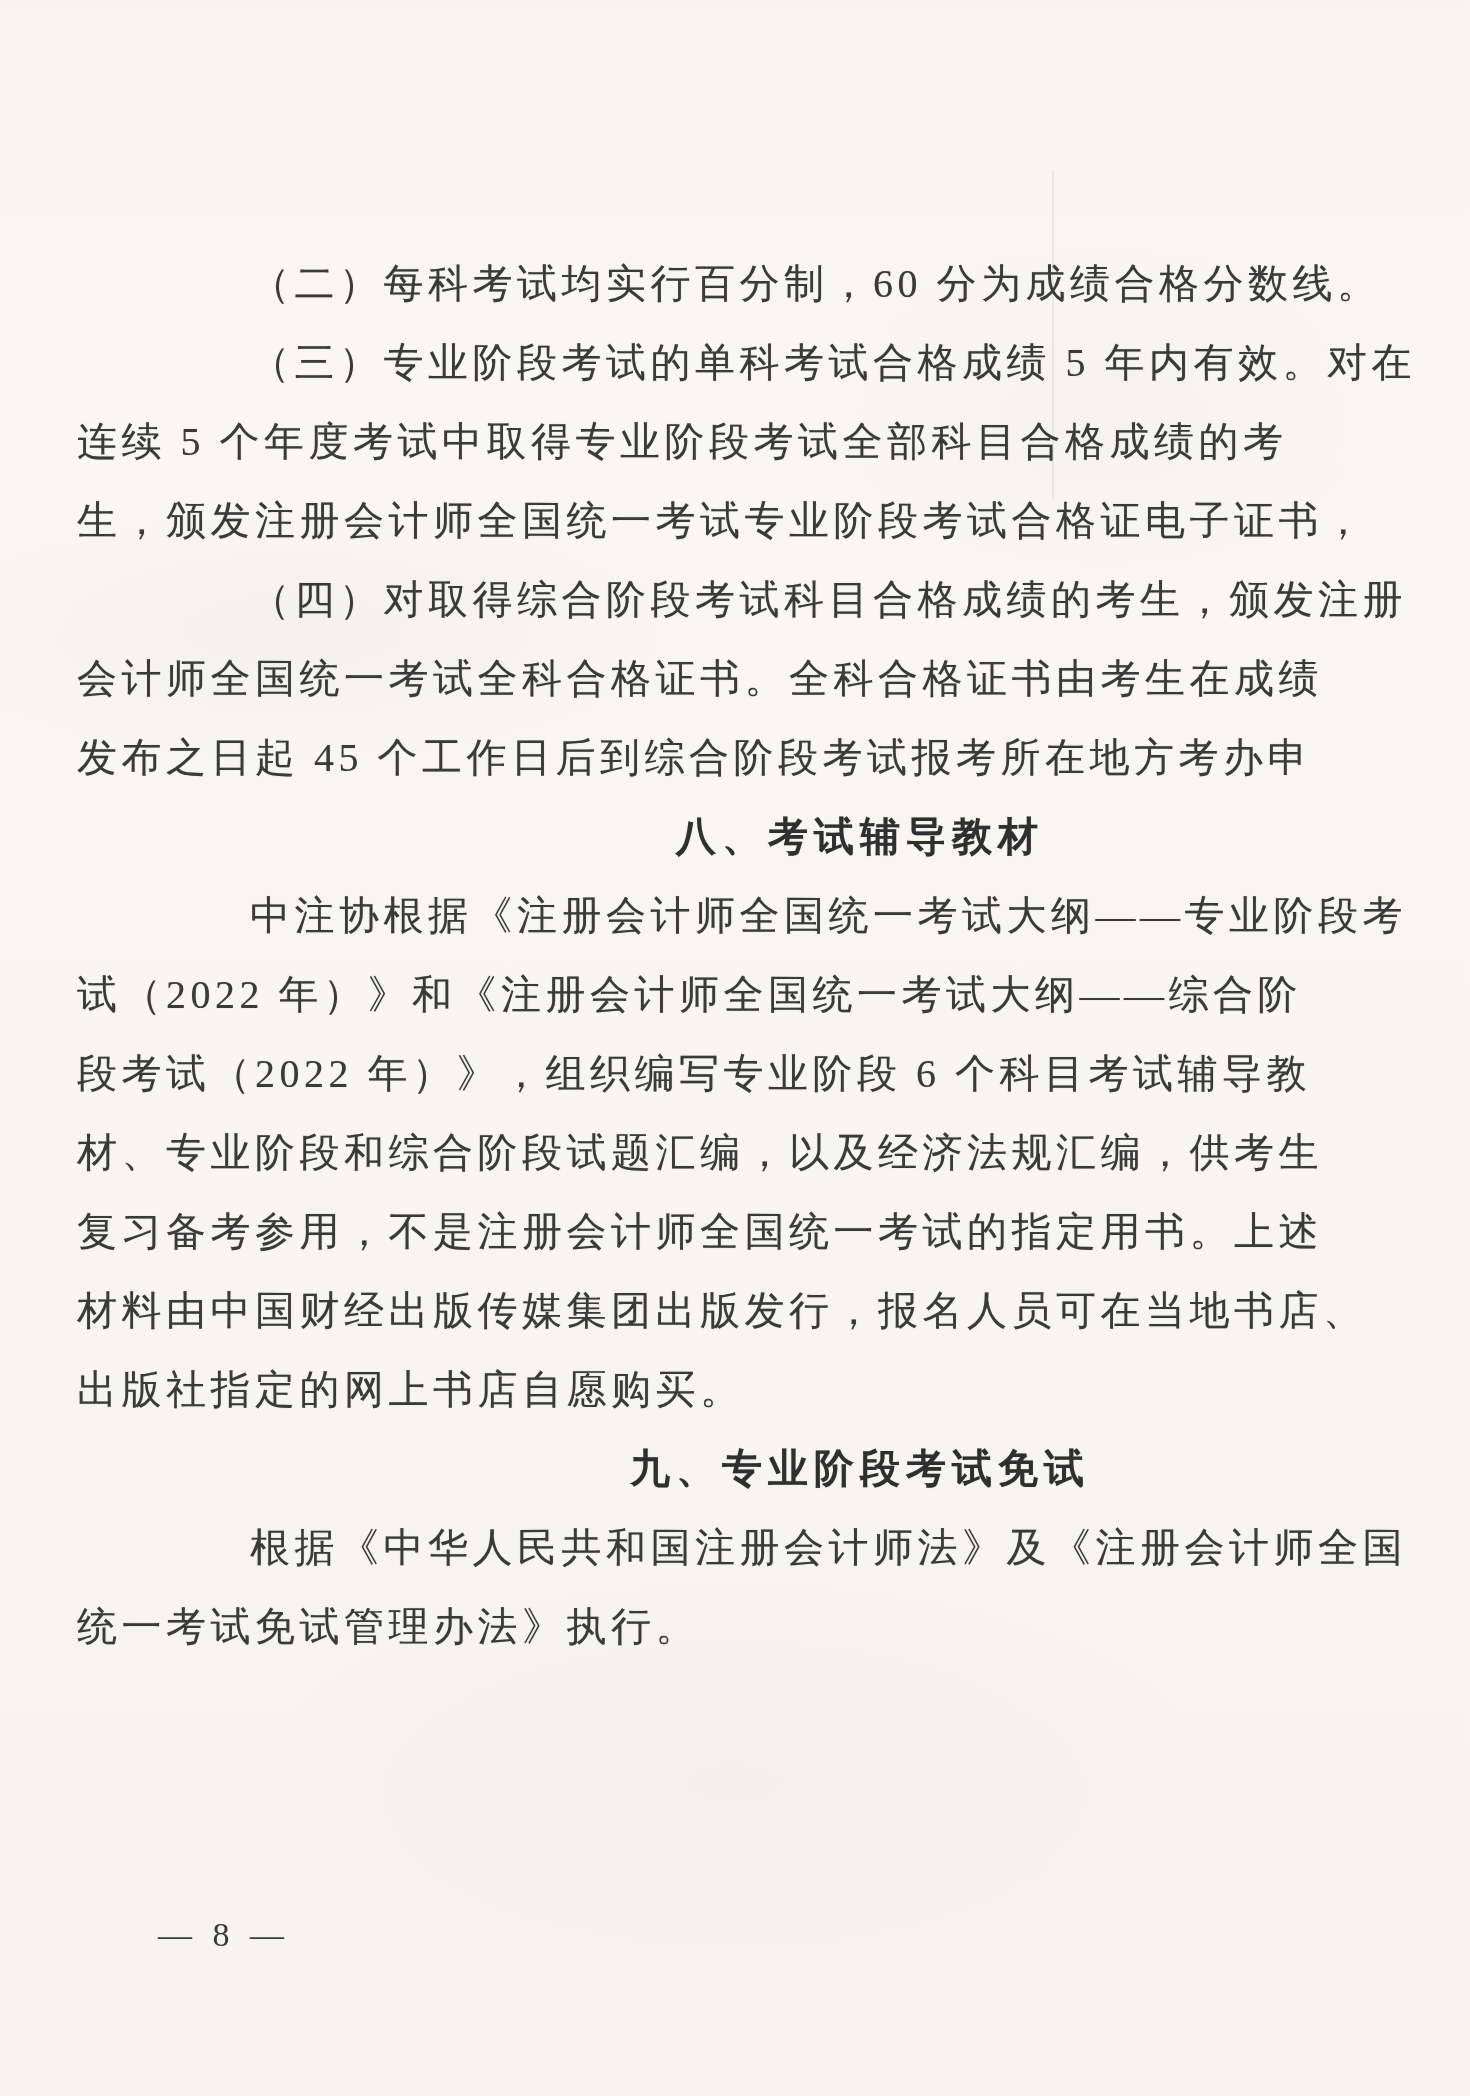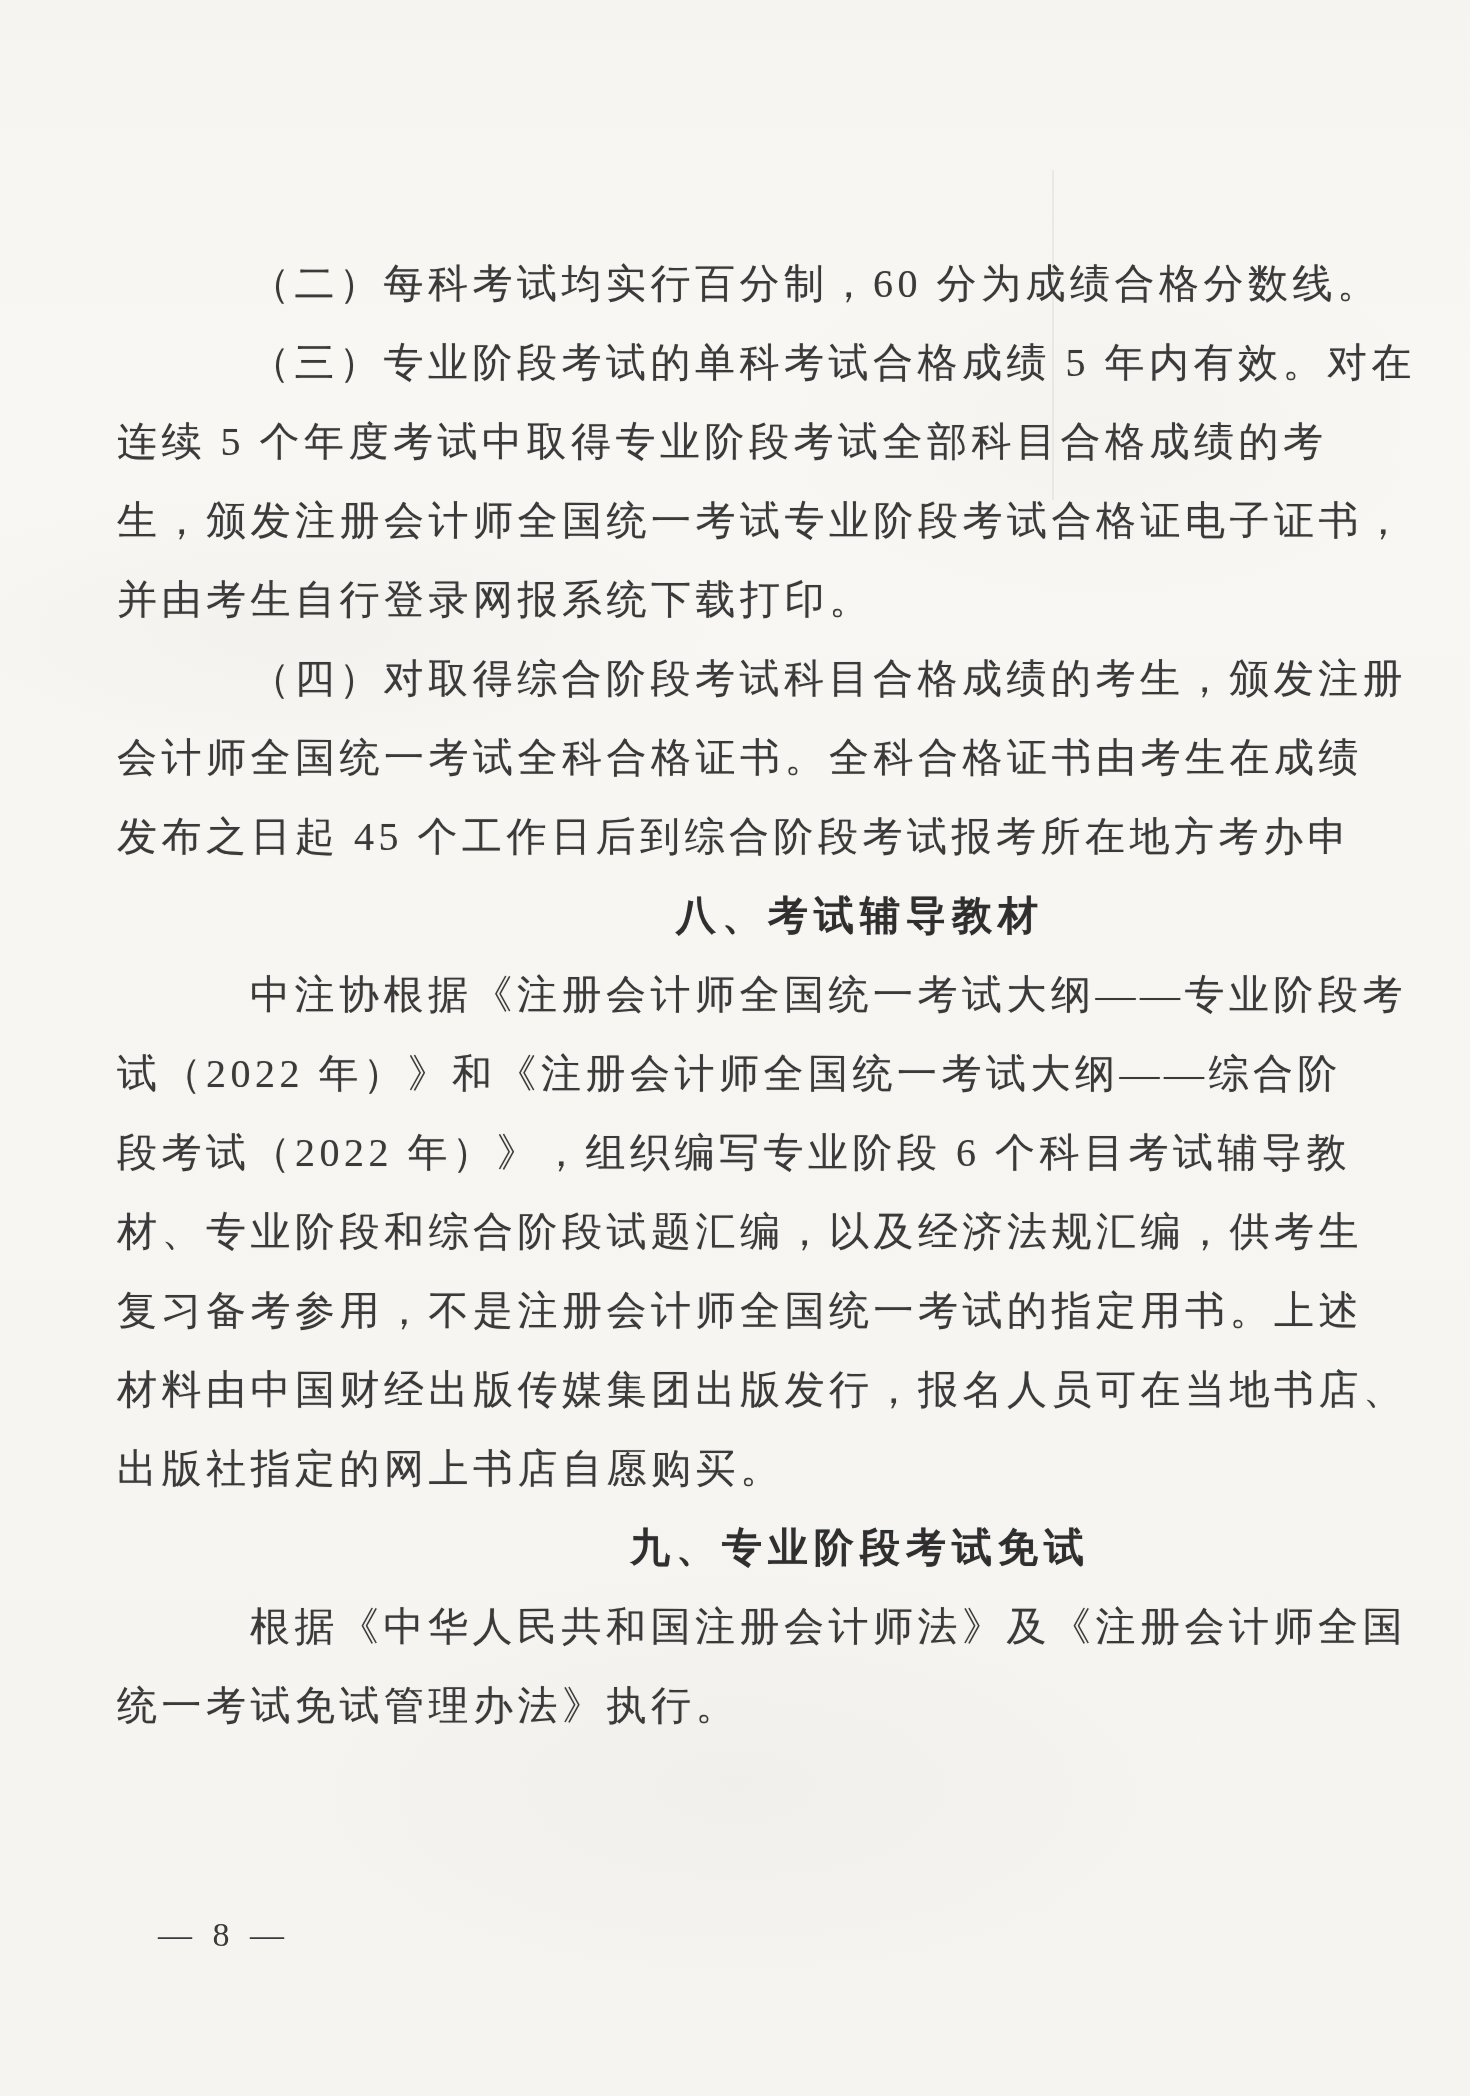--- a/index.html
+++ b/index.html
@@ -37,21 +37,21 @@
     top: 244px;
     left: 0;
     right: 0;
   }
   .line {
     height: 79px;
     line-height: 79px;
     font-size: 40px;
     letter-spacing: 4.5px;
     color: var(--ink, #3a3a3a);
-    margin-left: 117px;
+    margin-left: 77px;
     white-space: nowrap;
     text-shadow: 0 0 1px rgba(58,58,58,0.35);
   }
   .line.indent {
     margin-left: 250px;
   }
   .line.heading {
     margin-left: 250px;
     font-weight: 700;
     font-family: "DejaVu Sans", sans-serif;
@@ -71,21 +71,20 @@
 </head>
 <body>
 
 <div class="page">
   <div class="scan-streak"></div>
   <div class="doc-lines" id="doc-lines">
       <div class="line indent">（二）每科考试均实行百分制，60 分为成绩合格分数线。</div>
       <div class="line indent">（三）专业阶段考试的单科考试合格成绩 5 年内有效。对在</div>
       <div class="line flush">连续 5 个年度考试中取得专业阶段考试全部科目合格成绩的考</div>
       <div class="line flush">生，颁发注册会计师全国统一考试专业阶段考试合格证电子证书，</div>
-      <div class="line flush">并由考生自行登录网报系统下载打印。</div>
       <div class="line indent">（四）对取得综合阶段考试科目合格成绩的考生，颁发注册</div>
       <div class="line flush">会计师全国统一考试全科合格证书。全科合格证书由考生在成绩</div>
       <div class="line flush">发布之日起 45 个工作日后到综合阶段考试报考所在地方考办申</div>
       <div class="line heading">八、考试辅导教材</div>
       <div class="line indent">中注协根据《注册会计师全国统一考试大纲——专业阶段考</div>
       <div class="line flush">试（2022 年）》和《注册会计师全国统一考试大纲——综合阶</div>
       <div class="line flush">段考试（2022 年）》，组织编写专业阶段 6 个科目考试辅导教</div>
       <div class="line flush">材、专业阶段和综合阶段试题汇编，以及经济法规汇编，供考生</div>
       <div class="line flush">复习备考参用，不是注册会计师全国统一考试的指定用书。上述</div>
       <div class="line flush">材料由中国财经出版传媒集团出版发行，报名人员可在当地书店、</div>

